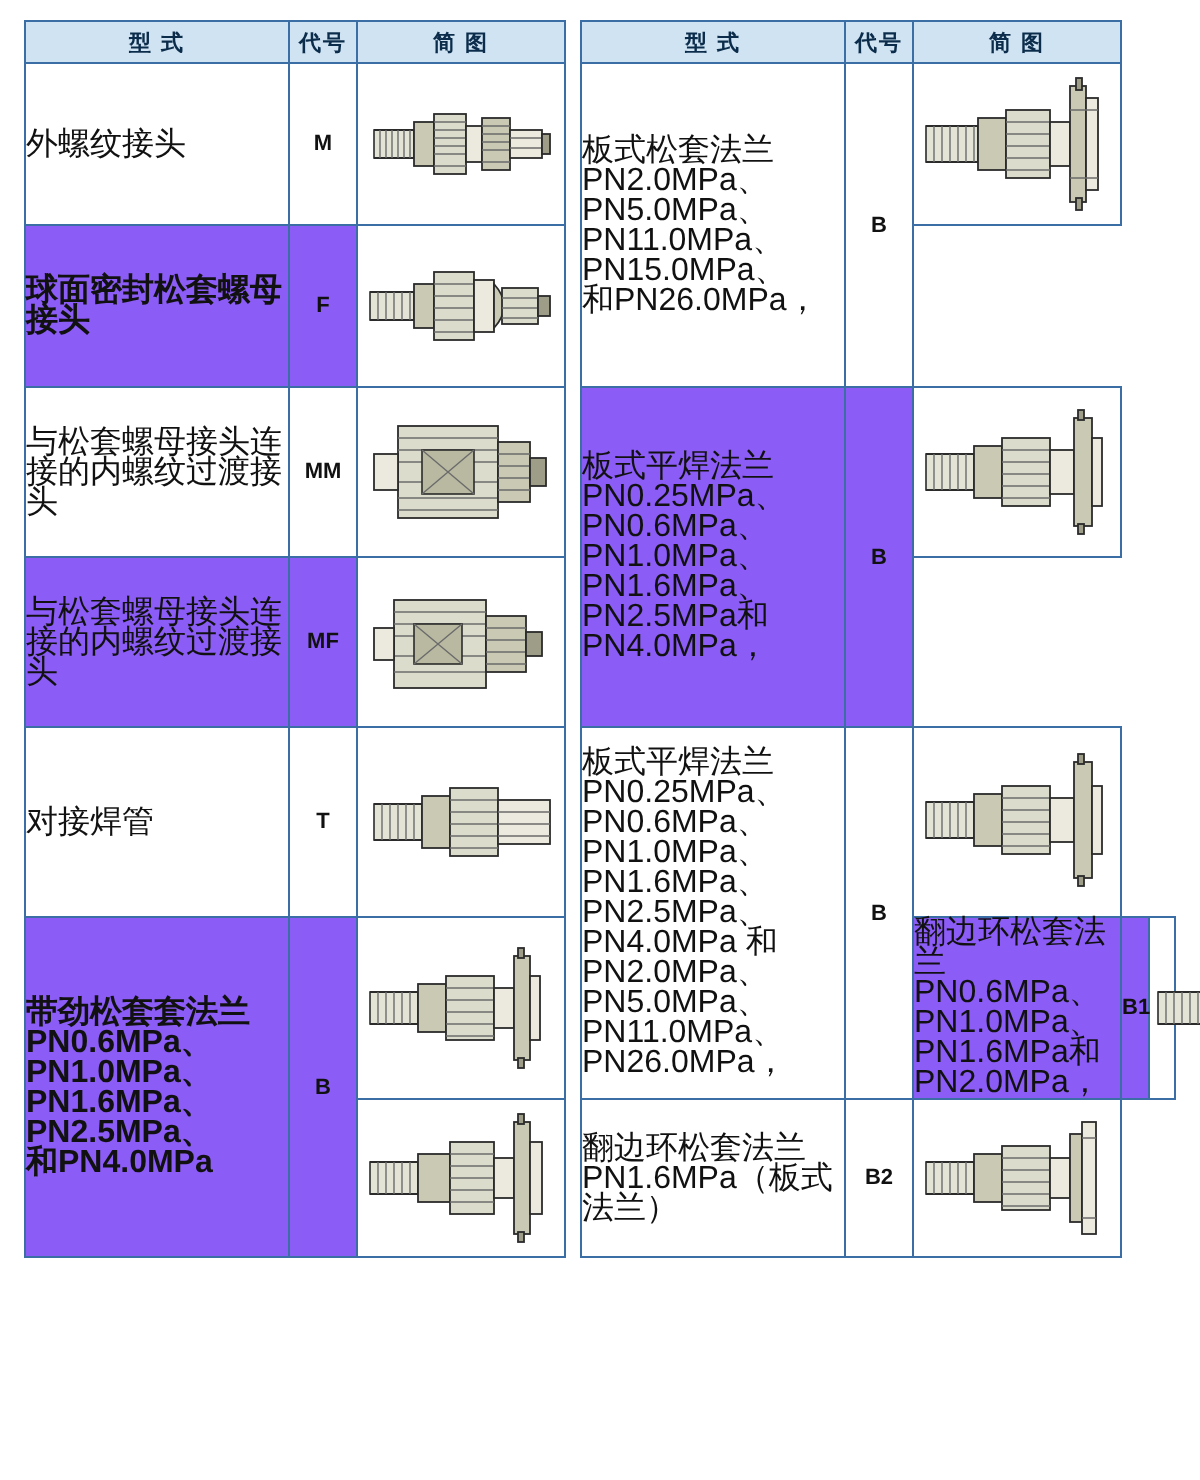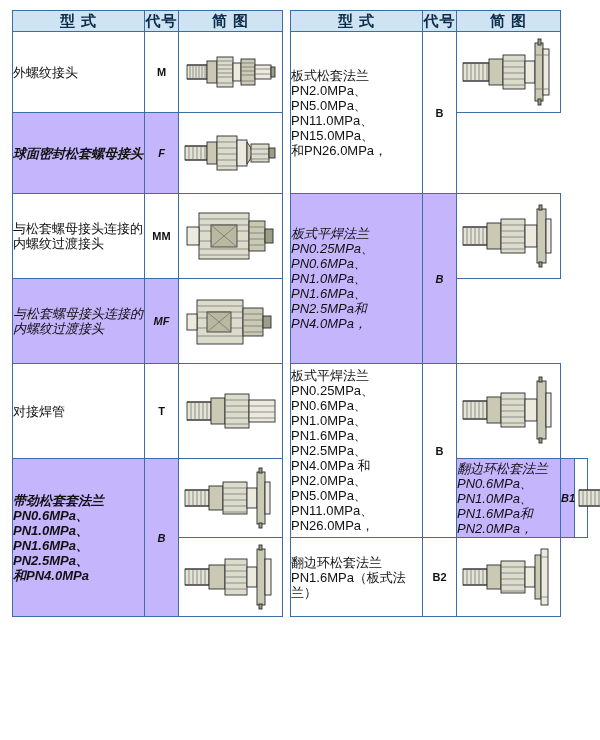--- a/index.html
+++ b/index.html
@@ -35,48 +35,47 @@
     width: 576px;
   }
   table.spec td, table.spec th {
     border: 1px solid #3a6ea5;
     vertical-align: middle;
     padding: 0;
   }
   .hdr {
     background: #cfe3f3;
     text-align: center;
-    font-size: 15px;
+    font-size: 11px;
     font-weight: bold;
     height: 20px;
     color: #0b2c4a;
     letter-spacing: 1px;
   }
   .gapcell {
     background: #ffffff;
     border-left: 1px solid #3a6ea5 !important;
     border-right: 1px solid #3a6ea5 !important;
     border-top: none !important;
     border-bottom: none !important;
     width: 8px;
   }
   .name {
-    font-size: 13px;
+    font-size: 16px;
     line-height: 15px;
     padding: 4px 6px;
     color: #111;
   }
   .code {
     text-align: center;
     font-size: 11px;
     font-weight: bold;
   }
   .tint {
-    background: #c4b5fd;
-    font-style: italic;
+    background: #8b5cf6;
   }
   .white {
     background: #ffffff;
   }
   .pic {
     background: #ffffff;
     text-align: center;
   }
   .pic svg {
     display: block;

